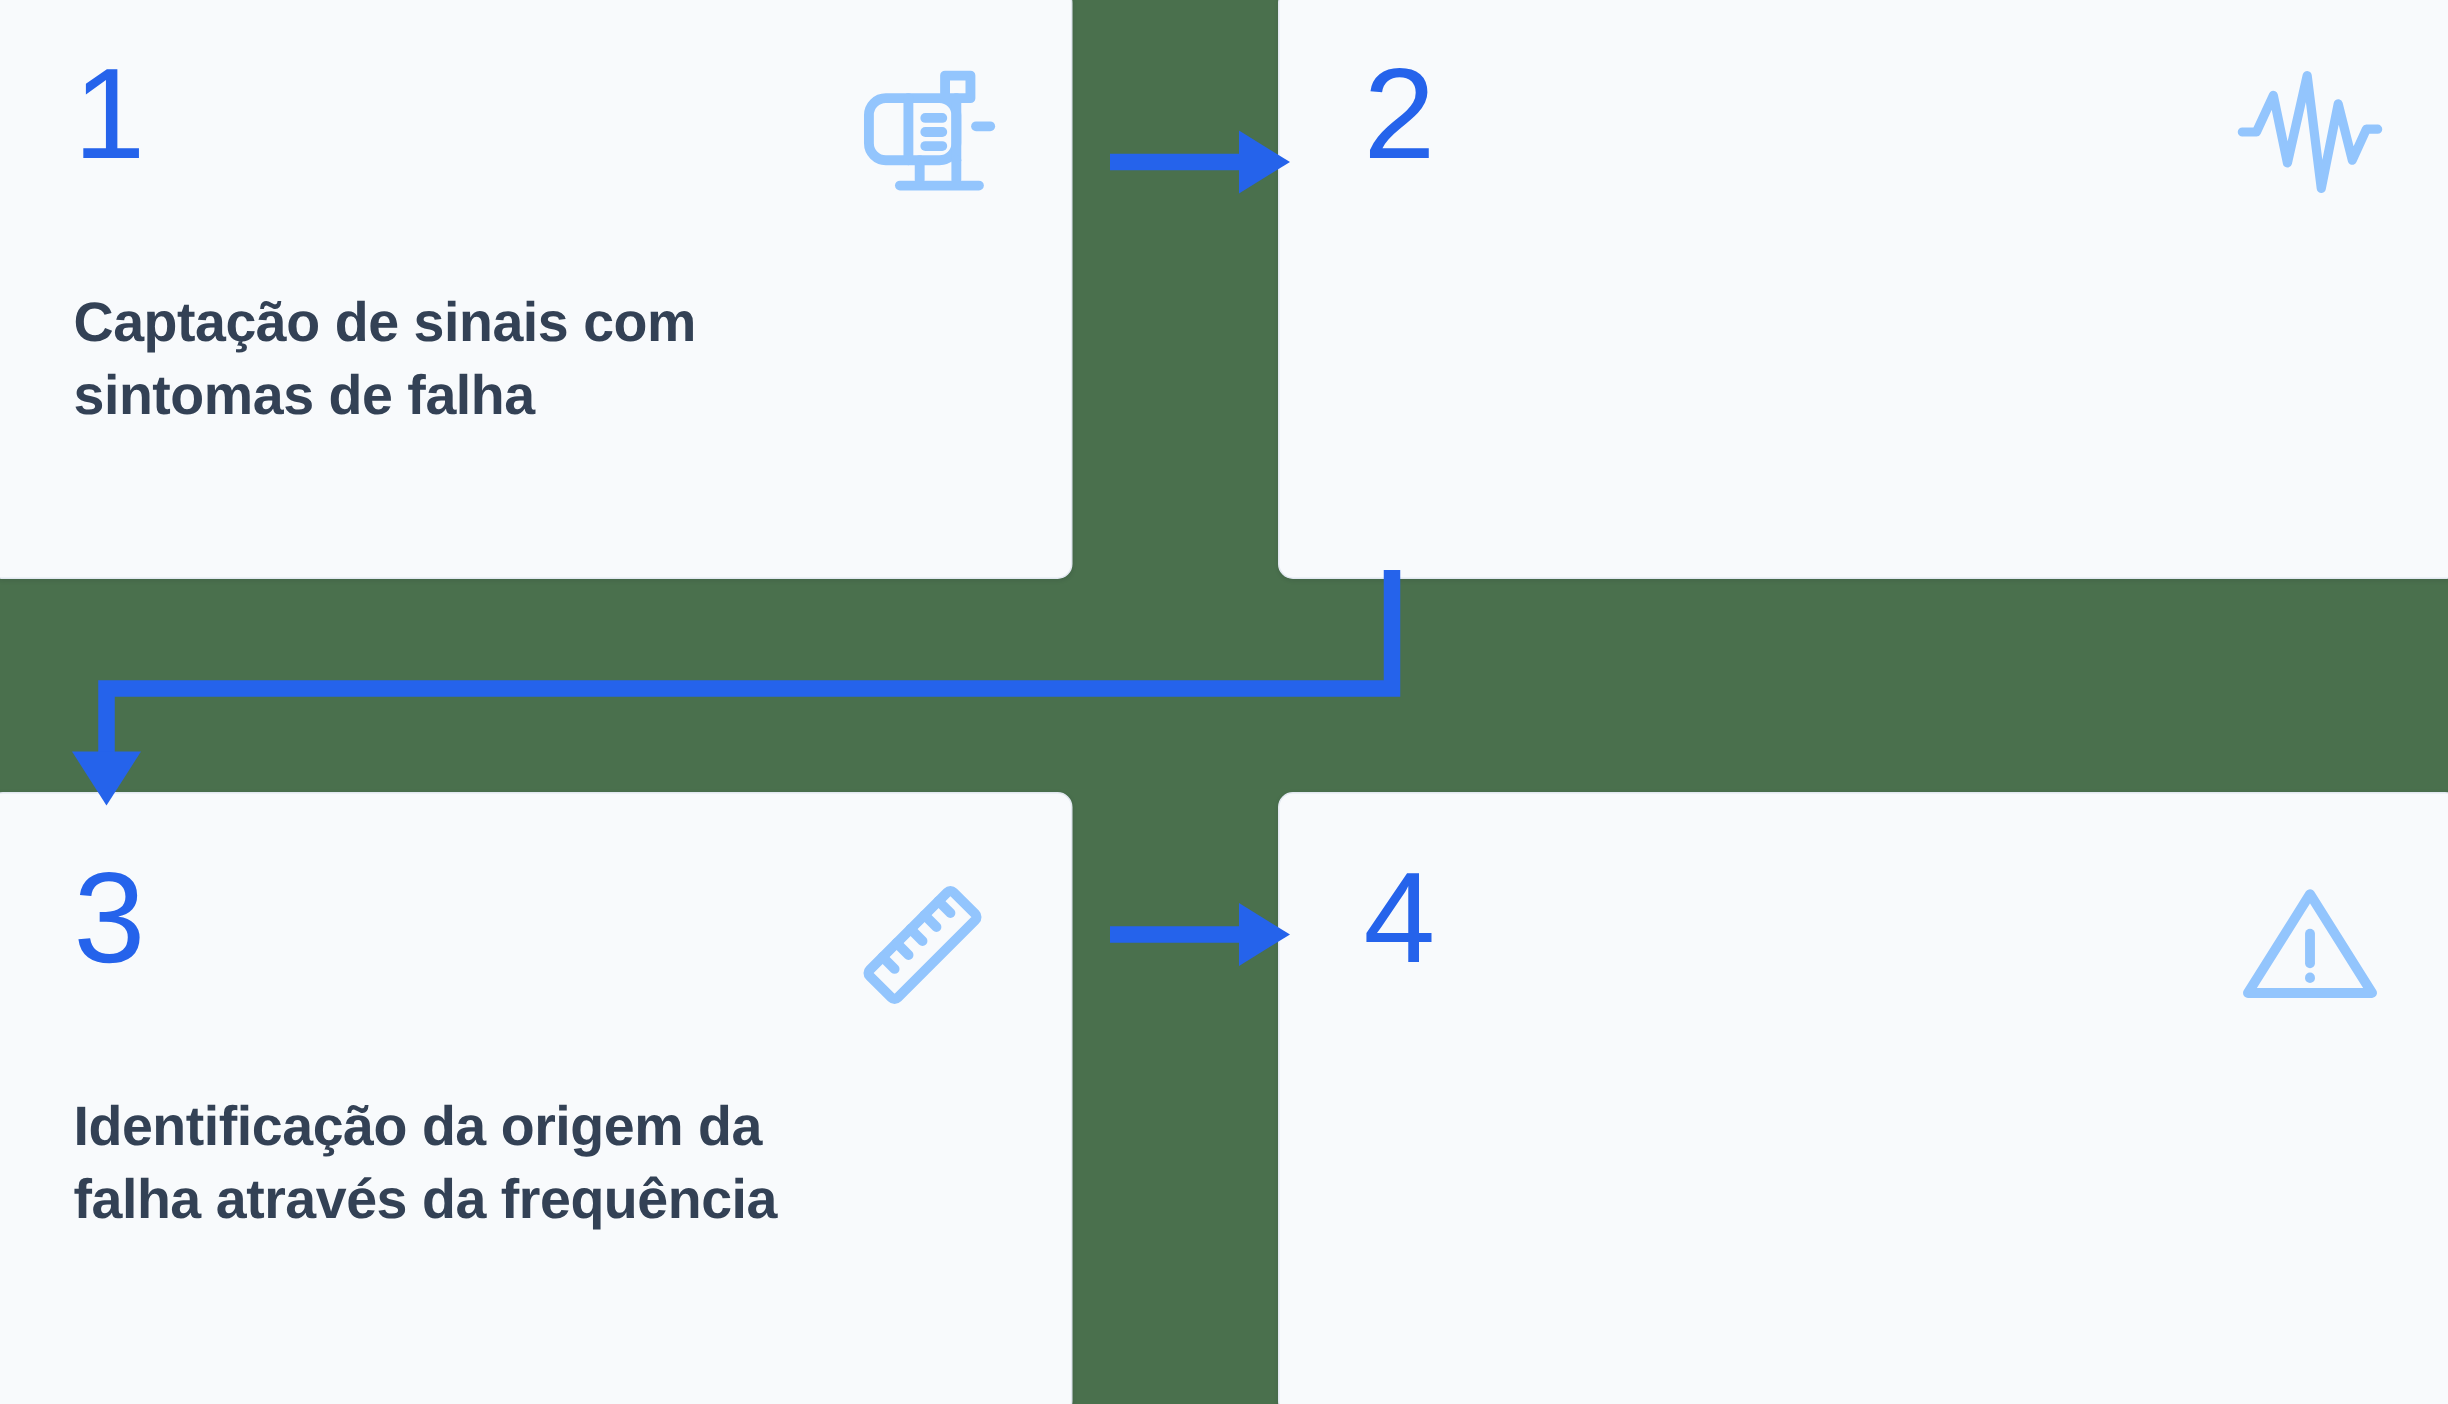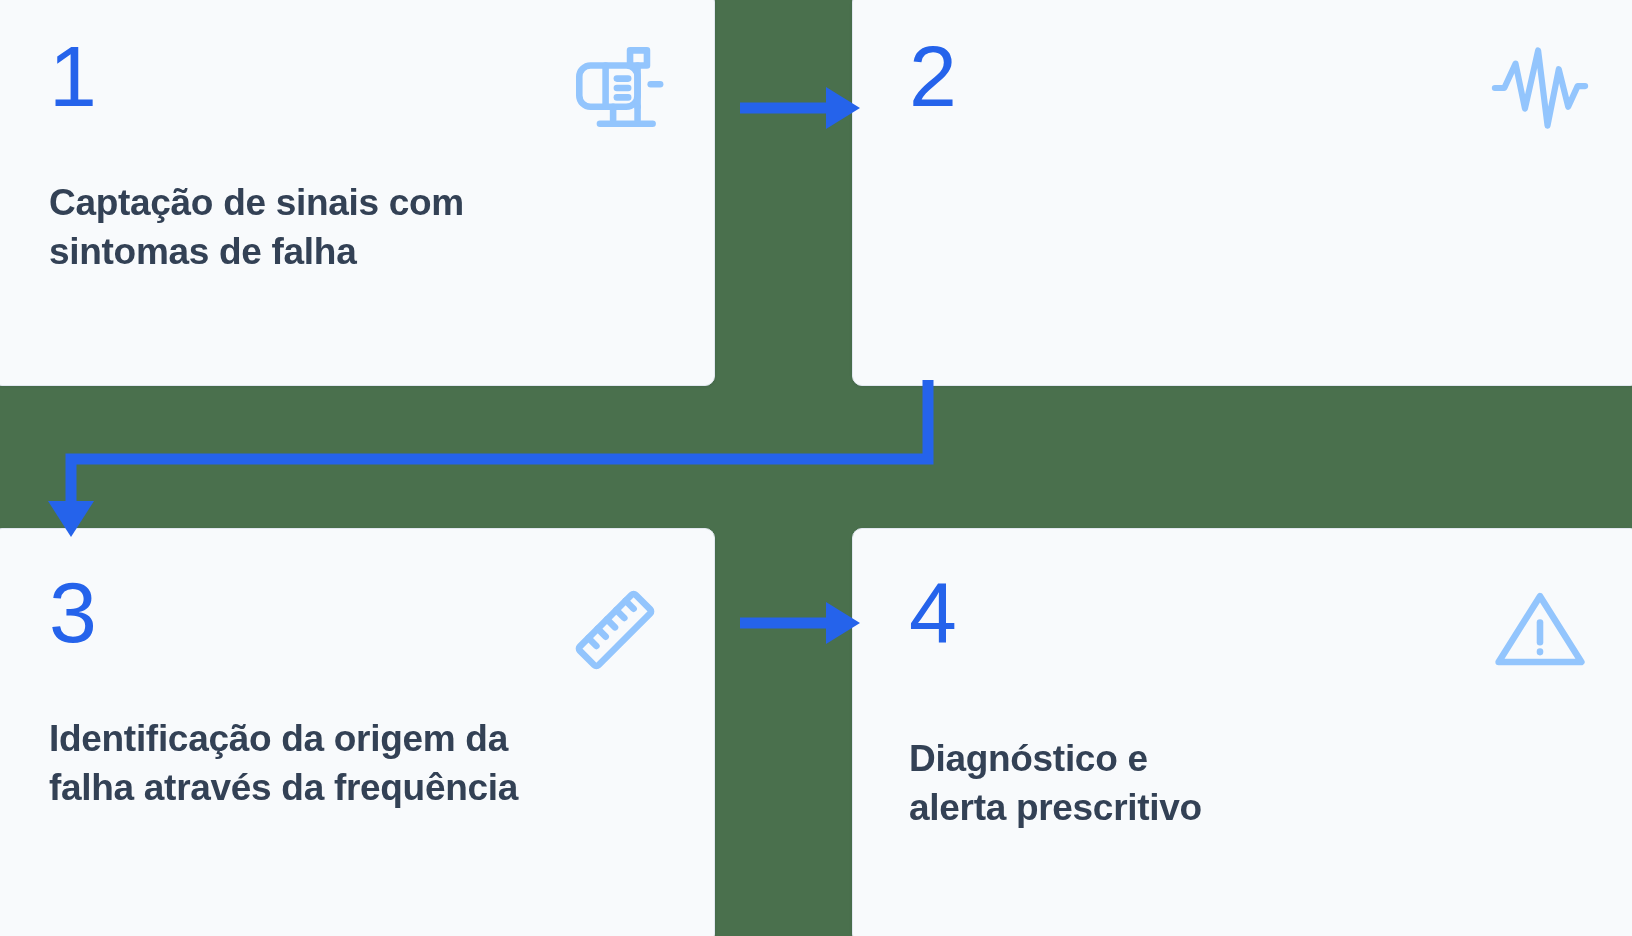--- a/index.html
+++ b/index.html
@@ -60,21 +60,21 @@
     position: absolute;
     right: 0;
     top: 2px;
     width: 94px;
     height: 94px;
   }
   .card-3 .step-icon { top: 8px; }
   .card-4 .step-icon { top: 8px; }
 
   .step-title {
-    margin-top: 32px;
+    margin-top: 44px;
     font-size: 37px;
     line-height: 1.32;
     font-weight: 600;
     color: #334155;
     letter-spacing: -0.3px;
     max-width: 100%;
     white-space: pre-line;
   }
   .card-3 .step-title { }
   .card-4 .step-title { margin-top: 52px; }
@@ -162,22 +162,20 @@
       <div class="card-head">
         <div class="step-number">4</div>
         <div class="step-icon">
           <svg viewBox="0 0 100 100" width="94" height="94" fill="none" stroke="#93c5fd" stroke-width="7" stroke-linecap="round" stroke-linejoin="round">
             <path d="M50 14 L94 84 L6 84 Z"></path>
             <line x1="50" y1="42" x2="50" y2="63"></line>
             <line x1="50" y1="73" x2="50" y2="73.5"></line>
           </svg>
         </div>
       </div>
-      <div class="step-title">Diagnóstico e
-alerta prescritivo</div>
     </div>
   </div>
 
   <div class="connector arrow-h arrow-1-2">
     <svg viewBox="0 0 142 70" width="142" height="70">
       <line x1="22" y1="35" x2="112" y2="35" stroke="#2563eb" stroke-width="11"></line>
       <polygon points="108,14 142,35 108,56" fill="#2563eb"></polygon>
     </svg>
   </div>
 

